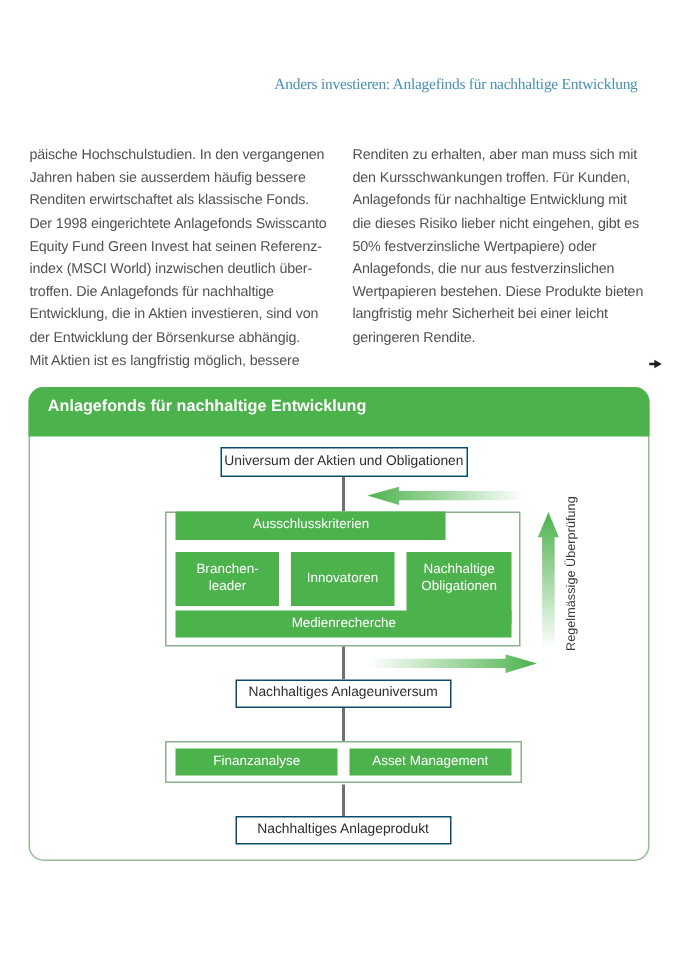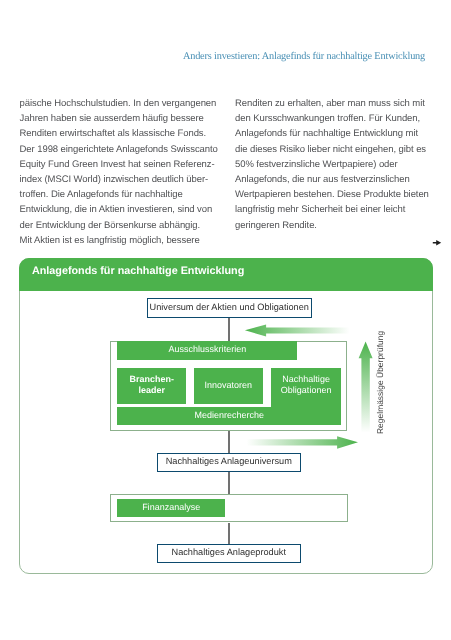--- a/index.html
+++ b/index.html
@@ -83,38 +83,39 @@
   <div class="diagram">
     <div class="diag-title">Anlagefonds für nachhaltige Entwicklung</div>
 
     <div class="d wbox" style="left:127.5px;top:39px;width:164.5px;height:20px;">Universum der Aktien und Obligationen</div>
 
     <div class="d vline" style="left:208.8px;top:59px;height:23.2px;"></div>
 
     <div class="d frame" style="left:90.5px;top:82px;width:237.2px;height:90px;"></div>
     <div class="d gbox" style="left:97.9px;top:82px;width:180px;height:18.5px;">Ausschlusskriterien</div>
 
-    <div class="d gbox two-line" style="left:97.9px;top:109.2px;width:68.6px;height:36.1px;font-weight:bold;">
+    <div class="d gbox two-line" style="left:97.9px;top:109.2px;width:68.6px;height:36.1px;">
       <span><span>Branchen-</span><br><span>leader</span></span>
     </div>
     <div class="d gbox" style="left:174.3px;top:109.2px;width:69.1px;height:36.1px;">Innovatoren</div>
     <div class="d gbox two-line" style="left:251.8px;top:109.2px;width:69.7px;height:48px;">
       <span><span>Nachhaltige</span><br><span>Obligationen</span></span>
     </div>
 
     <div class="d gbox" style="left:97.9px;top:147.9px;width:223.6px;height:18.4px;">Medienrecherche</div>
 
     <div class="d vline" style="left:208.8px;top:172px;height:22.3px;"></div>
 
     <div class="d wbox" style="left:137px;top:194px;width:144.5px;height:19px;">Nachhaltiges Anlageuniversum</div>
 
     <div class="d vline" style="left:208.8px;top:213.3px;height:21.6px;"></div>
 
     <div class="d frame" style="left:90.8px;top:234.8px;width:237.3px;height:28.7px;"></div>
     <div class="d gbox" style="left:97.6px;top:240.2px;width:108.1px;height:18.1px;">Finanzanalyse</div>
+    <div class="d gbox" style="left:213.5px;top:240.2px;width:107.7px;height:18.1px;">Asset Management</div>
 
     <div class="d vline" style="left:208.8px;top:263.6px;height:21.5px;"></div>
 
     <div class="d wbox" style="left:137px;top:285px;width:144.5px;height:19px;">Nachhaltiges Anlageprodukt</div>
 
     <svg class="d" style="left:0;top:0;" width="414" height="315" viewBox="0 0 414 315">
       <defs>
         <linearGradient id="gLeft" x1="1" y1="0" x2="0" y2="0">
           <stop offset="0" stop-color="#4cb24c" stop-opacity="0"></stop>
           <stop offset="1" stop-color="#4cb24c" stop-opacity="1"></stop>

